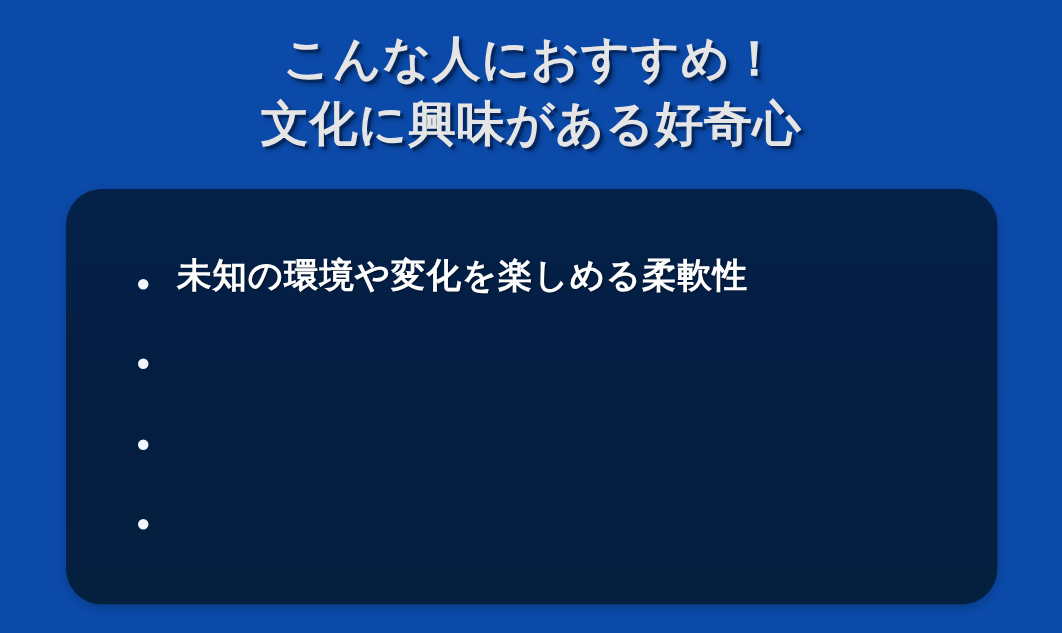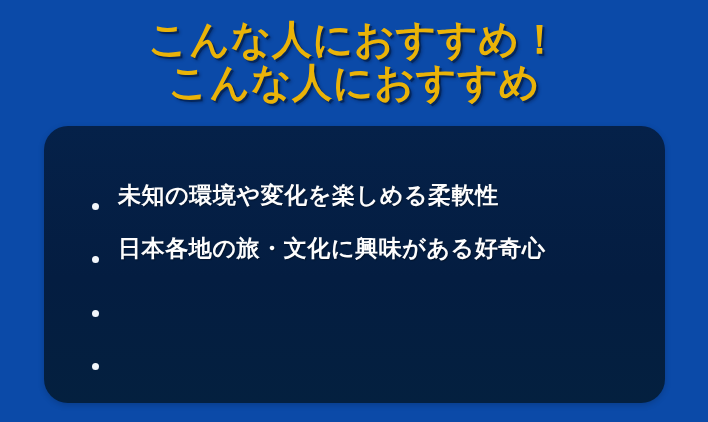--- a/index.html
+++ b/index.html
@@ -24,23 +24,23 @@
   
   #title-block {
     position: absolute;
     left: 0;
     top: 18px;
     width: 708px;
     text-align: center;
   }
   .title-line {
     display: block;
-    color: #eab308;
+    color: #e5e5e5;
     font-weight: 700;
-    font-size: 40px;
+    font-size: 32px;
     line-height: 43px;
     letter-spacing: 0.5px;
     text-shadow:
       2px 2px 0 rgba(2, 24, 62, 0.55),
       3px 3px 3px rgba(2, 18, 48, 0.35);
     white-space: nowrap;
   }
 
   
   #points-card {
@@ -61,21 +61,21 @@
     left: 48px;
     top: 30px;
     right: 26px;
     margin: 0;
     padding: 0;
     list-style: none;
   }
 
   .point-item {
     display: flex;
-    align-items: flex-end;
+    align-items: center;
     height: 53.5px;
     box-sizing: border-box;
   }
 
   .point-bullet {
     flex: 0 0 auto;
     width: 7px;
     height: 7px;
     border-radius: 50%;
     background: #f2f6fb;
@@ -94,34 +94,33 @@
     white-space: nowrap;
   }
 </style>
 </head>
 <body>
 
 <div id="slide">
 
   <div id="title-block">
     <span class="title-line">こんな人におすすめ！</span>
-    <span class="title-line">こんな人におすすめ</span>
+    <span class="title-line">文化に興味がある好奇心</span>
   </div>
 
   <div id="points-card">
     <ul id="points-list">
 
       <li class="point-item">
         <span class="point-bullet"></span>
         <span class="point-text">未知の環境や変化を楽しめる柔軟性</span>
       </li>
 
       <li class="point-item">
         <span class="point-bullet"></span>
-        <span class="point-text">日本各地の旅・文化に興味がある好奇心</span>
       </li>
 
       <li class="point-item">
         <span class="point-bullet"></span>
       </li>
 
       <li class="point-item">
         <span class="point-bullet"></span>
       </li>
 

